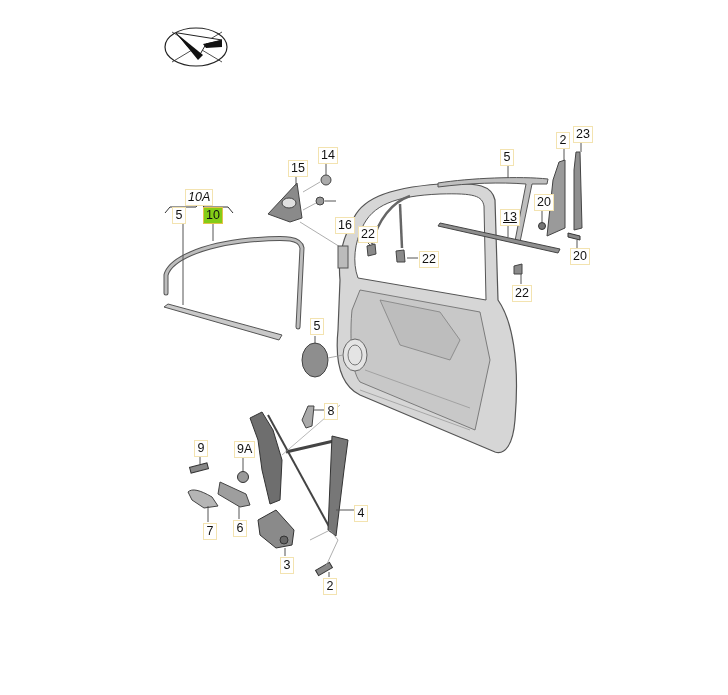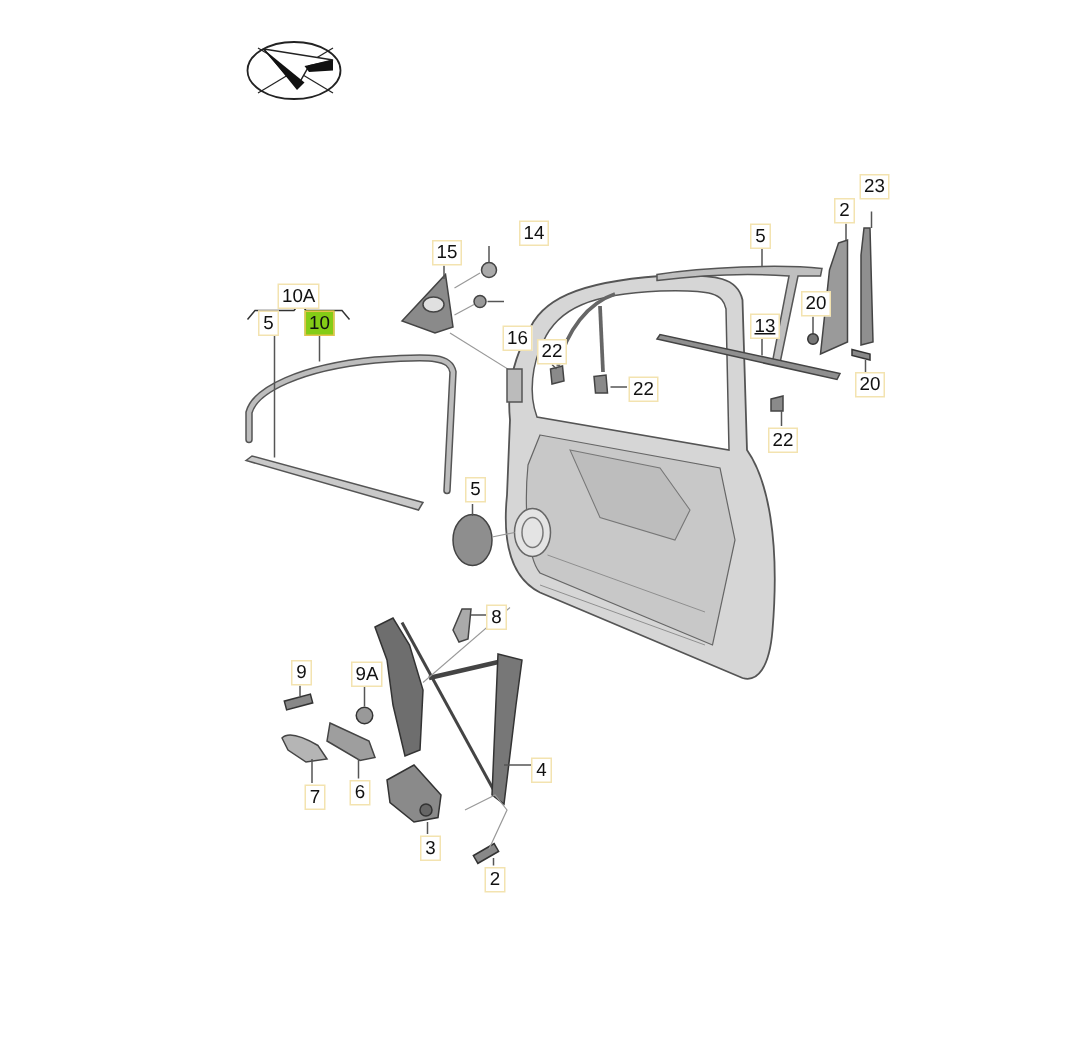--- a/index.html
+++ b/index.html
@@ -165,29 +165,29 @@
   </g>
 
   <g>
     <rect x="316" y="566" width="16" height="6" fill="#888" stroke="#333" transform="rotate(-30 324 569)"></rect>
     <polyline points="310,540 330,530 338,540 326,566" fill="none" stroke="#999" stroke-width="0.8"></polyline>
     <line x1="329" y1="572" x2="329" y2="577" stroke="#555"></line>
   </g>
 </svg>
 
 <div id="callouts">
-    <div class="lbl" style="left: 185px; top: 189px;">10A</div>
+    <div class="lbl" style="left: 185px; top: 189px; font-style: italic;">10A</div>
     <div class="lbl" style="left: 172px; top: 207px;">5</div>
     <div class="lbl hl" style="left: 203px; top: 207px;">10</div>
     <div class="lbl" style="left: 288px; top: 160px;">15</div>
-    <div class="lbl" style="left: 318px; top: 147px; margin-left: 28px;">14</div>
+    <div class="lbl" style="left: 318px; top: 147px;">14</div>
     <div class="lbl" style="left: 335px; top: 193px; margin-top: 24px;">16</div>
     <div class="lbl" style="left: 500px; top: 149px;">5</div>
     <div class="lbl" style="left: 556px; top: 132px;">2</div>
-    <div class="lbl" style="left: 573px; top: 116px;">23</div>
+    <div class="lbl" style="left: 573px; top: 126px;">23</div>
     <div class="lbl" style="left: 534px; top: 194px;">20</div>
     <div class="lbl" style="left: 500px; top: 209px; text-decoration: underline;">13</div>
     <div class="lbl" style="left: 570px; top: 248px; text-align: center;">20</div>
     <div class="lbl" style="left: 358px; top: 226px;">22</div>
     <div class="lbl" style="left: 419px; top: 251px;">22</div>
     <div class="lbl" style="left: 512px; top: 285px;">22</div>
     <div class="lbl" style="left: 310px; top: 318px;">5</div>
     <div class="lbl" style="left: 324px; top: 403px;">8</div>
     <div class="lbl" style="left: 194px; top: 440px;">9</div>
     <div class="lbl" style="left: 234px; top: 441px; text-align: center;">9A</div>

